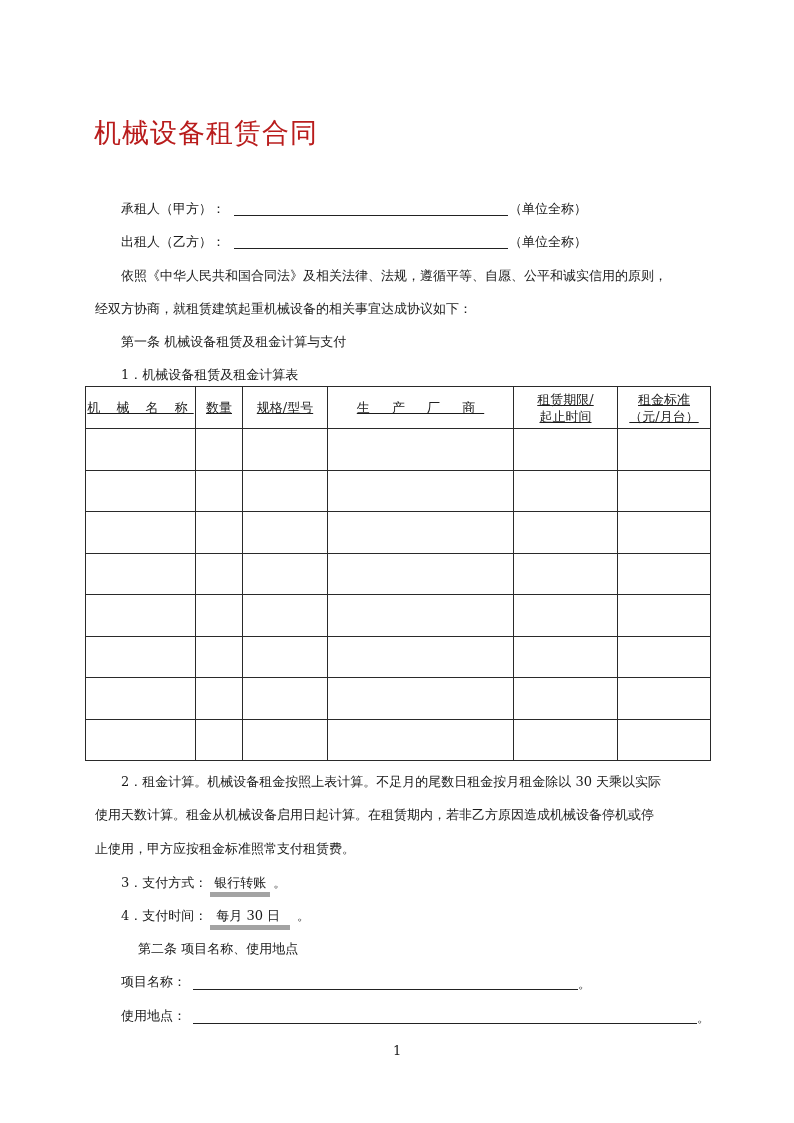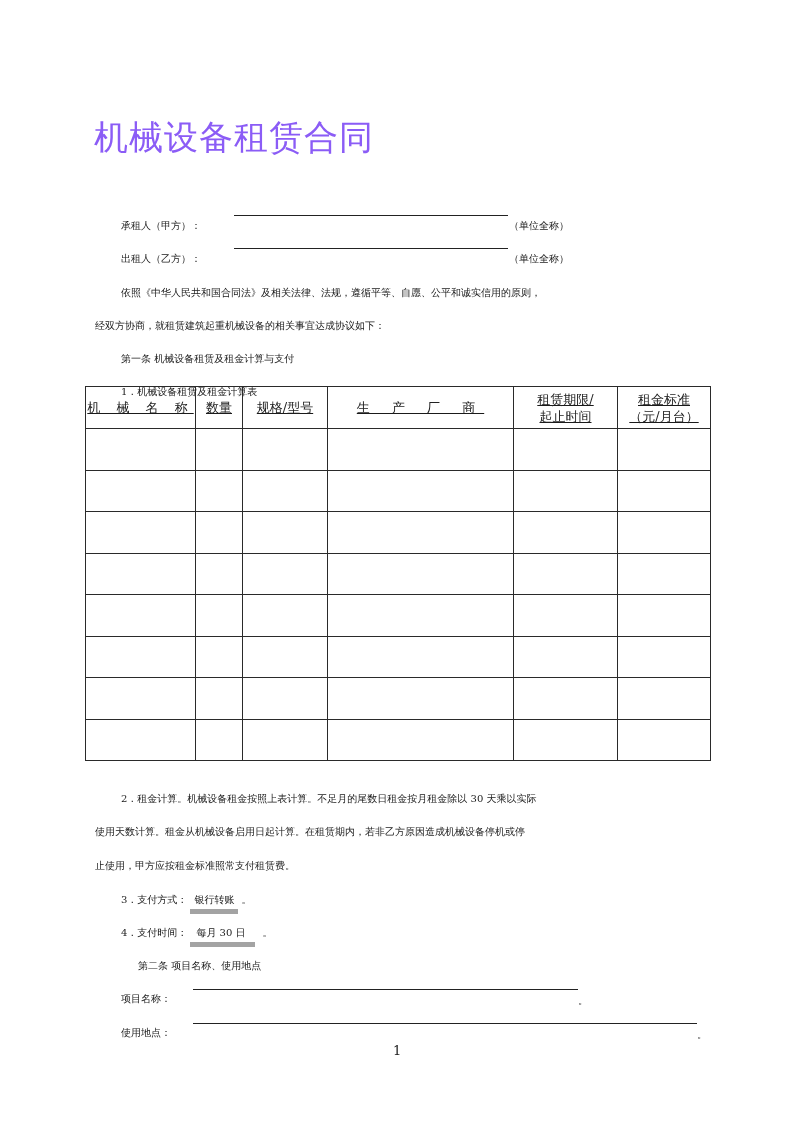--- a/index.html
+++ b/index.html
@@ -5,23 +5,23 @@
     html, body { margin: 0; padding: 0; background: #ffffff; }
     body {
       width: 794px; height: 1123px; position: relative; overflow: hidden;
       font-family: "DejaVu Serif", "Liberation Serif", serif;
       color: #1a1a1a;
     }
     .abs { position: absolute; white-space: nowrap; }
     .title {
       left: 94px; top: 115px;
       font-family: "DejaVu Sans", "Liberation Sans", sans-serif;
-      font-size: 34px; letter-spacing: 1px; color: #8b5cf6;
+      font-size: 27px; letter-spacing: 1px; color: #b91c1c;
     }
-    .txt { font-size: 10px; line-height: 18px; margin-top: 17px; }
+    .txt { font-size: 13px; line-height: 18px; }
     .uline { position: absolute; height: 0; border-top: 1px solid #222; }
     .fill-field {
       display: inline-block; border-bottom: 5px solid #a3a3a3;
       padding: 0 4px 1px 4px; margin: 0 3px; line-height: 16px;
     }
     table.rent {
       position: absolute; left: 85px; top: 386px;
       border-collapse: collapse; table-layout: fixed;
       width: 625px;
       text-decoration: underline;

